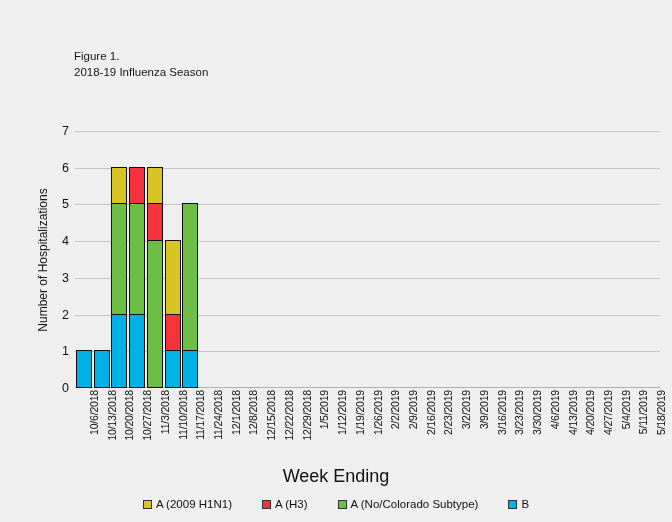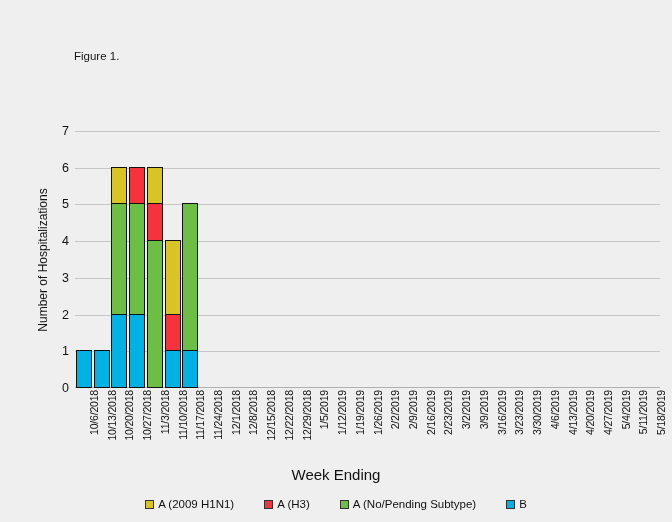--- a/index.html
+++ b/index.html
@@ -127,21 +127,21 @@
     transform: rotate(-90deg) translate(-100%, 0);
     letter-spacing: -0.2px;
   }
 
   .x-axis-title {
     position: absolute;
     left: 0;
     top: 466px;
     width: 672px;
     text-align: center;
-    font-size: 15px;
+    font-size: 18px;
     color: #111;
   }
 
   
   .legend {
     position: absolute;
     left: 0;
     top: 498px;
     width: 672px;
     display: flex;
@@ -166,20 +166,21 @@
   }
 </style>
 </head>
 <body>
 
 <div id="page">
 
 
   <div class="figure-caption">
     <div>Figure 1.</div>
+    <div>2018-19  Influenza Season</div>
   </div>
 
   <div class="plot-area">
     <div id="gridlines">
         <div class="grid-line" style="top: 220.286px;"></div>
         <div class="grid-line" style="top: 183.571px;"></div>
         <div class="grid-line" style="top: 146.857px;"></div>
         <div class="grid-line" style="top: 110.143px;"></div>
         <div class="grid-line" style="top: 73.4286px;"></div>
         <div class="grid-line" style="top: 36.7143px;"></div>
@@ -273,21 +274,21 @@
       <div class="legend-item">
         <span class="legend-swatch" style="background: rgb(217, 196, 37);"></span>
         <span>A (2009 H1N1)</span>
       </div>
       <div class="legend-item">
         <span class="legend-swatch" style="background: rgb(246, 51, 60);"></span>
         <span>A (H3)</span>
       </div>
       <div class="legend-item">
         <span class="legend-swatch" style="background: rgb(108, 190, 69);"></span>
-        <span>A (No/Pending Subtype)</span>
+        <span>A (No/Colorado Subtype)</span>
       </div>
       <div class="legend-item">
         <span class="legend-swatch" style="background: rgb(0, 178, 227);"></span>
         <span>B</span>
       </div>
     </div>
 
 </div>
 
 </body></html>

